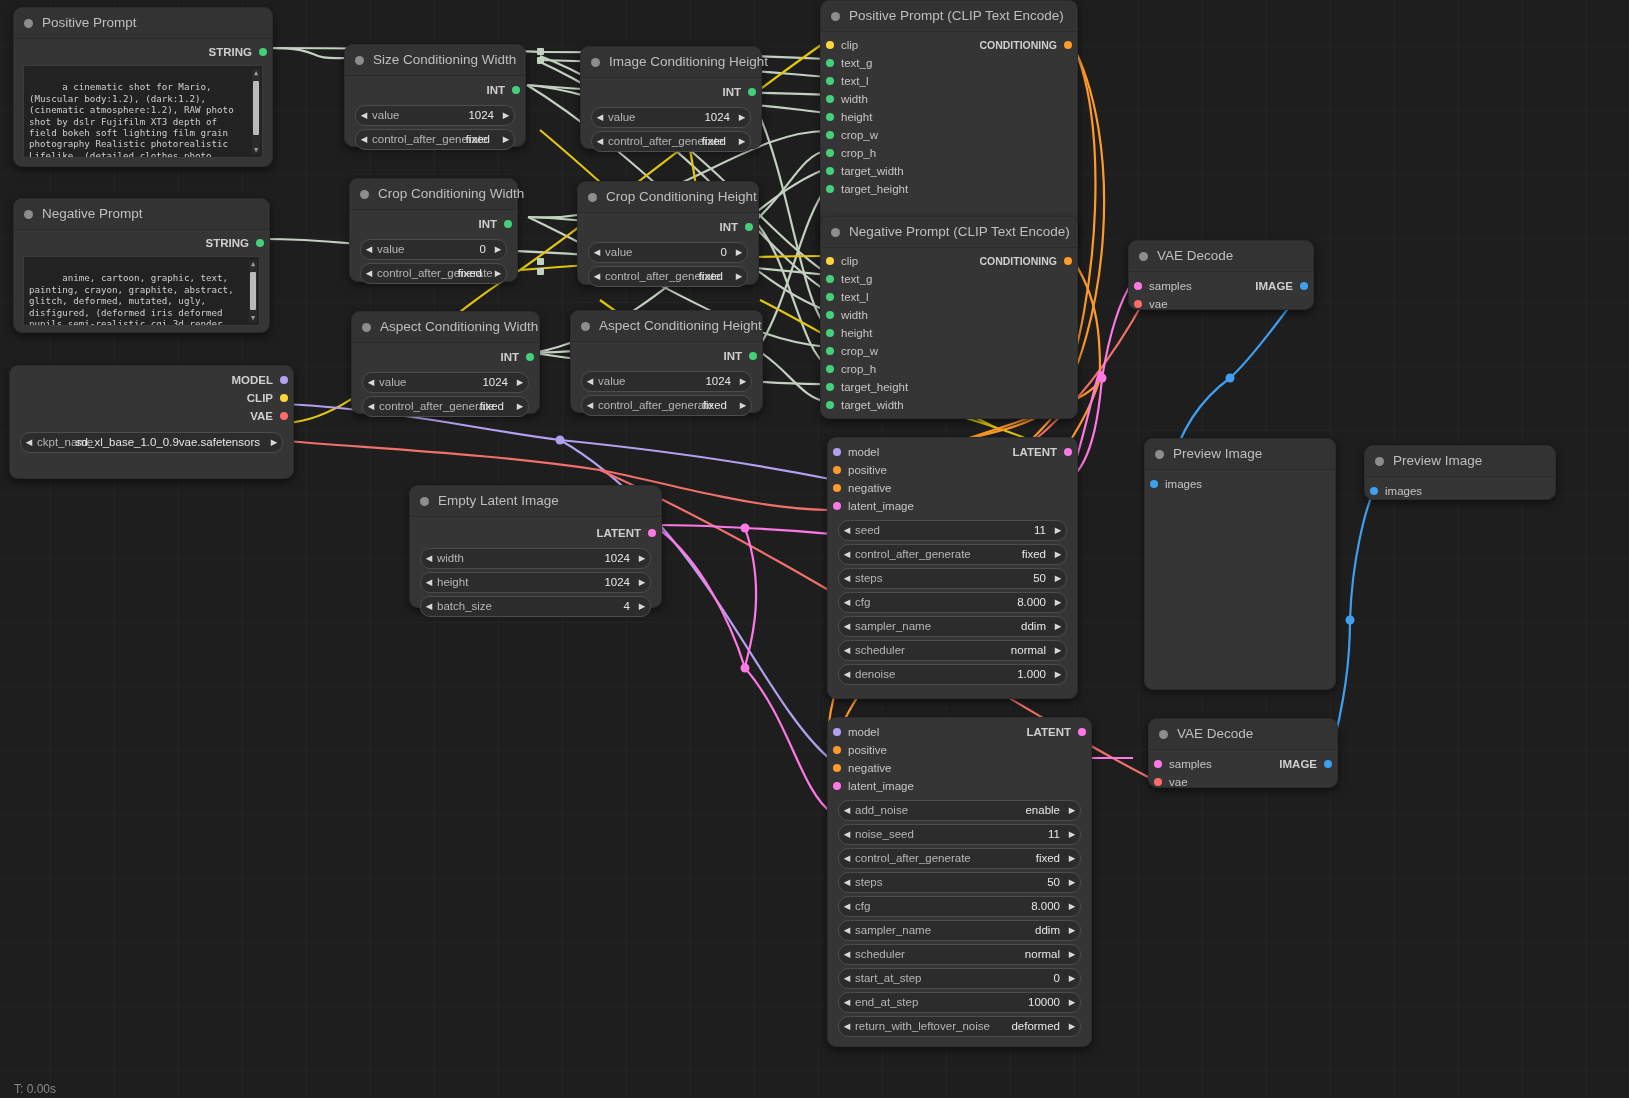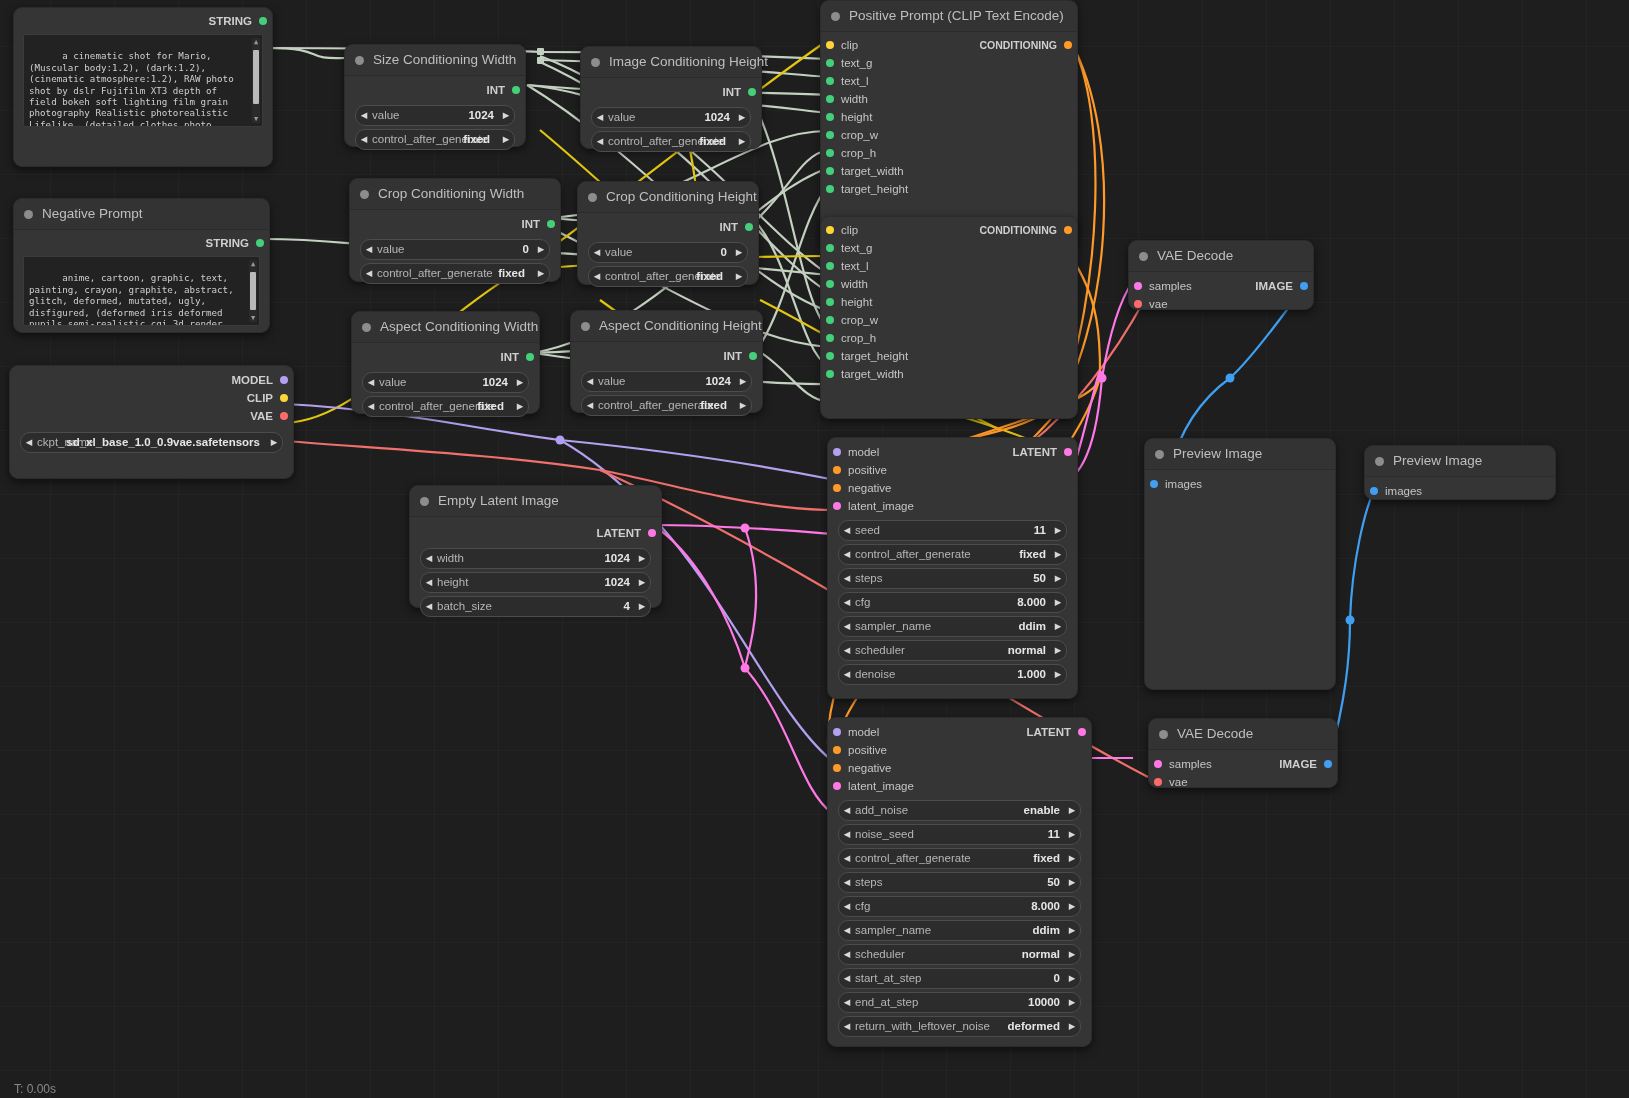--- a/index.html
+++ b/index.html
@@ -69,21 +69,21 @@
   .widget{
     position:relative;
     margin:3px 10px;height:19px;line-height:19px;
     background:#2c2c2c;border:1px solid #4c4c4c;border-radius:10px;
     font-size:11.5px;color:#b6b6b6;
     display:flex;align-items:center;
     overflow:hidden;
   }
   .widget .arrow{flex:none;width:16px;text-align:center;font-size:8.5px;color:#d8d8d8;}
   .widget .wname{flex:1 1 auto;white-space:nowrap;overflow:hidden;}
-  .widget .wval{flex:none;color:#e6e6e6;font-weight:bold;padding-right:4px;white-space:nowrap;}
+  .widget .wval{flex:none;color:#e6e6e6;font-weight:normal;padding-right:4px;white-space:nowrap;}
   .widget.overlap .wname{position:absolute;left:16px;}
   .widget.overlap .wval{position:absolute;right:20px;}
 
   
   .ta{
     margin:4px 9px 8px 9px;
     background:#222222;border:1px solid #3b3b3b;border-radius:2px;
     font-family:"DejaVu Sans Mono", monospace;
     font-size:9.2px;line-height:11.4px;
     color:#cfcfcf;
@@ -197,20 +197,24 @@
   </g>
   <circle cx="560" cy="440" r="4.5" fill="#b4a0f0"></circle>
   <circle cx="745" cy="528" r="4.5" fill="#ff79e6"></circle>
   <circle cx="745" cy="668" r="4.5" fill="#ff79e6"></circle>
   <circle cx="1102" cy="378" r="4.5" fill="#ff79e6"></circle>
   <circle cx="1230" cy="378" r="4.5" fill="#3f9ff0"></circle>
   <circle cx="1350" cy="620" r="4.5" fill="#3f9ff0"></circle>
 </svg>
 
 <div class="node" style="left:13px;top:7px;width:260px;height:160px;">
+  <div class="node-title">
+    <span class="title-dot"></span>
+    <span>Positive Prompt</span>
+  </div>
   <div class="node-body" style="padding-top:4px;">
     <div class="port out">
       <span>STRING</span>
       <span class="dot d-green"></span>
     </div>
     <div class="ta" style="height:85px;">
       <span>a cinematic shot for Mario,  (Muscular body:1.2), (dark:1.2), (cinematic atmosphere:1.2), RAW photo shot by dslr Fujifilm XT3 depth of field bokeh soft lighting film grain photography Realistic photorealistic Lifelike, (detailed clothes photo background) (full sharp:1.2) intricate 4k 8k quality resolution uhd extremely ultra</span>
       <div class="scrollbar">
         <div class="up">▲</div>
         <div class="thumb"></div>
@@ -307,21 +311,21 @@
     </div>
     <div class="widget overlap">
       <span class="arrow">◀</span>
       <span class="wname">control_after_generate</span>
       <span class="wval">fixed</span>
       <span class="arrow" style="position:absolute;right:0;">▶</span>
     </div>
   </div>
 </div>
 
-<div class="node" style="left:349px;top:178px;width:212px;height:104px;">
+<div class="node" style="left:349px;top:178px;width:169px;height:104px;">
   <div class="node-title">
     <span class="title-dot"></span>
     <span>Crop Conditioning Width</span>
   </div>
   <div class="node-body" style="padding-top:5px;">
     <div class="port out">
       <span>INT</span>
       <span class="dot d-green"></span>
     </div>
     <div class="widget" style="margin-top:6px;">
@@ -430,20 +434,24 @@
     <div class="port in"><span class="dot d-green"></span><span>width</span></div>
     <div class="port in"><span class="dot d-green"></span><span>height</span></div>
     <div class="port in"><span class="dot d-green"></span><span>crop_w</span></div>
     <div class="port in"><span class="dot d-green"></span><span>crop_h</span></div>
     <div class="port in"><span class="dot d-green"></span><span>target_width</span></div>
     <div class="port in"><span class="dot d-green"></span><span>target_height</span></div>
   </div>
 </div>
 
 <div class="node" style="left:820px;top:216px;width:258px;height:203px;">
+  <div class="node-title">
+    <span class="title-dot"></span>
+    <span>Negative Prompt (CLIP Text Encode)</span>
+  </div>
   <div class="node-body" style="padding-top:4px;">
     <div style="position:absolute;right:0;top:4px;" class="port out thin">
       <span style="font-size:10.5px;font-weight:bold;">CONDITIONING</span>
       <span class="dot d-orange"></span>
     </div>
     <div class="port in"><span class="dot d-yellow"></span><span>clip</span></div>
     <div class="port in"><span class="dot d-green"></span><span>text_g</span></div>
     <div class="port in"><span class="dot d-green"></span><span>text_l</span></div>
     <div class="port in"><span class="dot d-green"></span><span>width</span></div>
     <div class="port in"><span class="dot d-green"></span><span>height</span></div>

